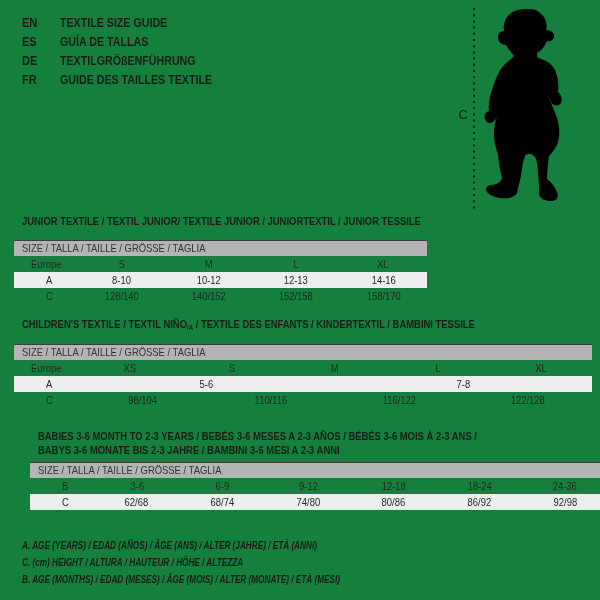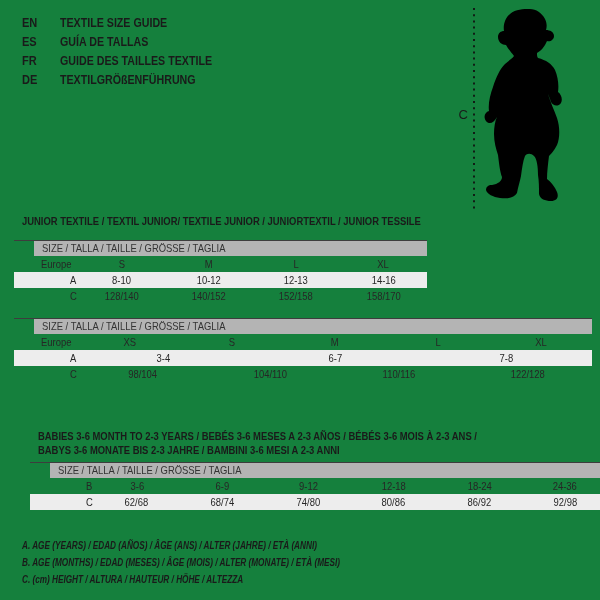--- a/index.html
+++ b/index.html
@@ -17,46 +17,46 @@
   
   .size-section{position:absolute;}
   #junior{left:14px;top:215px;width:413px;}
   #children{left:14px;top:318px;width:578px;}
   #babies{left:30px;top:429px;width:578px;}
   .sec-title{margin:0 0 12px 8px;font-size:11.5px;font-weight:700;line-height:13px;height:13px;}
   #children .sec-title{margin-bottom:13px;}
   #babies .sec-title{height:28px;line-height:14px;margin-bottom:5px;}
   .sub-a{font-size:7.5px;vertical-align:-2px;}
   .tbl{border-top:1.5px solid #3d3d3d;}
-  .band{height:15px;line-height:15px;background:#b4b4b4;color:#333333;font-size:11.5px;padding-left:8px;margin-left:20px;}
+  .band{height:15px;line-height:15px;background:#b4b4b4;color:#333333;font-size:11.5px;padding-left:8px;}
   .trow{display:flex;height:16px;line-height:16px;font-size:11.5px;color:#262626;}
   .trow.alt{background:#ededed;}
-  .lbl{width:56px;padding-left:8px;flex:none;text-align:right;}
+  .lbl{width:56px;padding-left:8px;flex:none;text-align:center;}
   .cell{flex:1;text-align:center;}
   
   .legend{position:absolute;left:22px;top:537px;font-size:10px;font-weight:700;font-style:italic;}
   .legend-line{height:17px;line-height:17px;}
 </style>
 </head>
 <body>
 
 <div class="page">
 
   <div class="lang-header">
     <div class="lang-row">
       <span class="lang-code">EN</span><span class="cx">TEXTILE SIZE GUIDE</span>
     </div>
     <div class="lang-row">
       <span class="lang-code">ES</span><span class="cx">GUÍA DE TALLAS</span>
     </div>
     <div class="lang-row">
-      <span class="lang-code">FR</span><span class="cx">GUIDE DES TAILLES TEXTILE</span>
+      <span class="lang-code">DE</span><span class="cx">TEXTILGRÖßENFÜHRUNG</span>
     </div>
     <div class="lang-row">
-      <span class="lang-code">DE</span><span class="cx">TEXTILGRÖßENFÜHRUNG</span>
+      <span class="lang-code">FR</span><span class="cx">GUIDE DES TAILLES TEXTILE</span>
     </div>
   </div>
 
   <svg class="figure" viewBox="0 0 150 220" xmlns="http://www.w3.org/2000/svg">
     <line x1="24" y1="8" x2="24" y2="210" stroke="#111" stroke-width="1.8" stroke-dasharray="2 4.2"></line>
     <text x="18" y="119" text-anchor="end" font-family="Liberation Sans, sans-serif" font-size="13" fill="#1a1a1a">C</text>
     <path fill="#000" d="M80,9
          C86,9 92,13 95,19 C97,23 97,27 96,30
          C100,30 104,32 104,36 C104,40 100,42 97,41
          C95,46 91,51 87,53 C87,55 87,57 88,58
@@ -102,41 +102,41 @@
         <span class="lbl"><span class="cx">C</span></span>
         <span class="cell"><span class="cc">128/140</span></span>
         <span class="cell"><span class="cc">140/152</span></span>
         <span class="cell"><span class="cc">152/158</span></span>
         <span class="cell"><span class="cc">158/170</span></span>
       </div>
     </div>
   </section>
 
   <section class="size-section" id="children">
+    <h2 class="sec-title"><span class="cx"><span>CHILDREN'S TEXTILE / TEXTIL NIÑO</span><span class="sub-a">/A</span><span> / TEXTILE DES ENFANTS / KINDERTEXTIL / BAMBINI TESSILE</span></span></h2>
     <div class="tbl">
       <div class="band"><span class="cx">SIZE / TALLA / TAILLE / GRÖSSE / TAGLIA</span></div>
       <div class="trow">
         <span class="lbl"><span class="cx">Europe</span></span>
         <span class="cell"><span class="cc">XS</span></span>
         <span class="cell"><span class="cc">S</span></span>
         <span class="cell"><span class="cc">M</span></span>
         <span class="cell"><span class="cc">L</span></span>
         <span class="cell"><span class="cc">XL</span></span>
       </div>
       <div class="trow alt">
         <span class="lbl"><span class="cx">A</span></span>
-        <span class="cell"><span class="cc">3-4</span></span>
-        <span class="cell"><span class="cc">6-7</span></span>
+        <span class="cell"><span class="cc">5-6</span></span>
         <span class="cell"><span class="cc">7-8</span></span>
       </div>
       <div class="trow">
         <span class="lbl"><span class="cx">C</span></span>
         <span class="cell"><span class="cc">98/104</span></span>
-        <span class="cell"><span class="cc">104/110</span></span>
         <span class="cell"><span class="cc">110/116</span></span>
+        <span class="cell"><span class="cc">116/122</span></span>
         <span class="cell"><span class="cc">122/128</span></span>
       </div>
     </div>
   </section>
 
   <section class="size-section" id="babies">
     <h2 class="sec-title"><span class="cx">BABIES 3-6 MONTH TO 2-3 YEARS / BEBÉS 3-6 MESES A 2-3 AÑOS / BÉBÉS 3-6 MOIS À 2-3 ANS /</span><br><span class="cx">BABYS 3-6 MONATE BIS 2-3 JAHRE / BAMBINI 3-6 MESI A 2-3 ANNI</span></h2>
     <div class="tbl">
       <div class="band"><span class="cx">SIZE / TALLA / TAILLE / GRÖSSE / TAGLIA</span></div>
       <div class="trow">
@@ -155,17 +155,17 @@
         <span class="cell"><span class="cc">74/80</span></span>
         <span class="cell"><span class="cc">80/86</span></span>
         <span class="cell"><span class="cc">86/92</span></span>
         <span class="cell"><span class="cc">92/98</span></span>
       </div>
     </div>
   </section>
 
   <div class="legend">
     <div class="legend-line"><span class="cx">A. AGE (YEARS) / EDAD (AÑOS) / ÂGE (ANS) / ALTER (JAHRE) / ETÀ (ANNI)</span></div>
+    <div class="legend-line"><span class="cx">C. (cm) HEIGHT / ALTURA / HAUTEUR / HÖHE / ALTEZZA</span></div>
     <div class="legend-line"><span class="cx">B. AGE (MONTHS) / EDAD (MESES) / ÂGE (MOIS) / ALTER (MONATE) / ETÀ (MESI)</span></div>
-    <div class="legend-line"><span class="cx">C. (cm) HEIGHT / ALTURA / HAUTEUR / HÖHE / ALTEZZA</span></div>
   </div>
 
 </div>
 
 </body></html>

